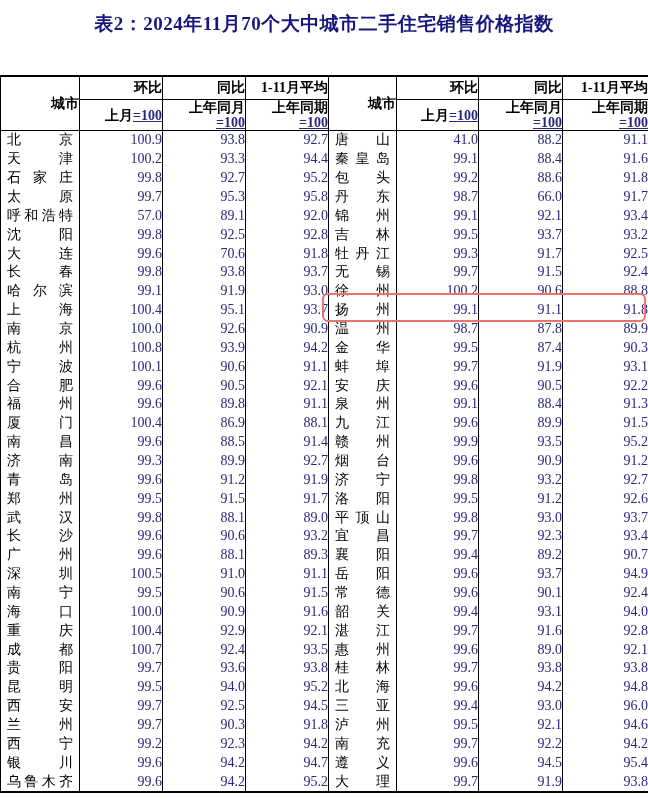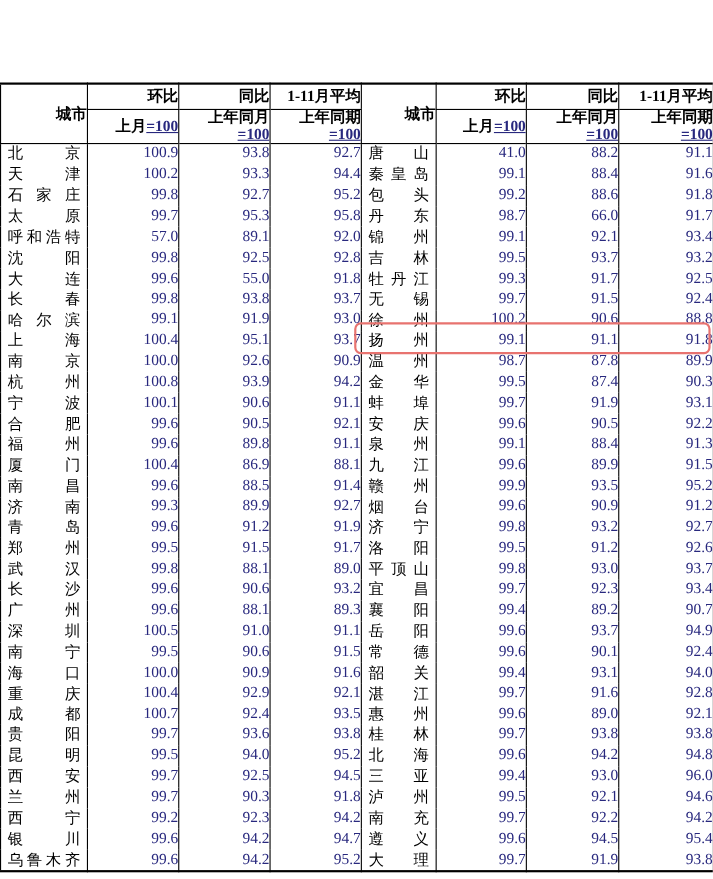--- a/index.html
+++ b/index.html
@@ -58,20 +58,21 @@
     border:2px solid var(--hl-color,#e8736f);
     border-radius:6px;
     pointer-events:none;
   }
 </style>
 </head>
 <body>
 
 <div class="wrap" style="--title-color: #16167c; --cn-color: #000000; --digit-color: #28287e; --border: #000000; --hl-color: #e8736f; background: rgb(255, 255, 255);">
 
+  <div class="title">表2：2024年11月70个大中城市二手住宅销售价格指数</div>
 
   <table class="idx">
     <colgroup>
       <col style="width:79px">
         <col style="width:83px">
         <col style="width:83px">
         <col style="width:83px">
       <col style="width:68px">
         <col style="width:82px">
         <col style="width:84px">
@@ -235,21 +236,21 @@
           <td class="num">93.2</td>
         </tr>
         <tr>
           <td>
             <div class="cityname">
               <span>大</span>
               <span>连</span>
             </div>
           </td>
           <td class="num">99.6</td>
-          <td class="num">55.0</td>
+          <td class="num">70.6</td>
           <td class="num">91.8</td>
           <td>
             <div class="cityname">
               <span>牡</span>
               <span>丹</span>
               <span>江</span>
             </div>
           </td>
           <td class="num">99.3</td>
           <td class="num">91.7</td>

